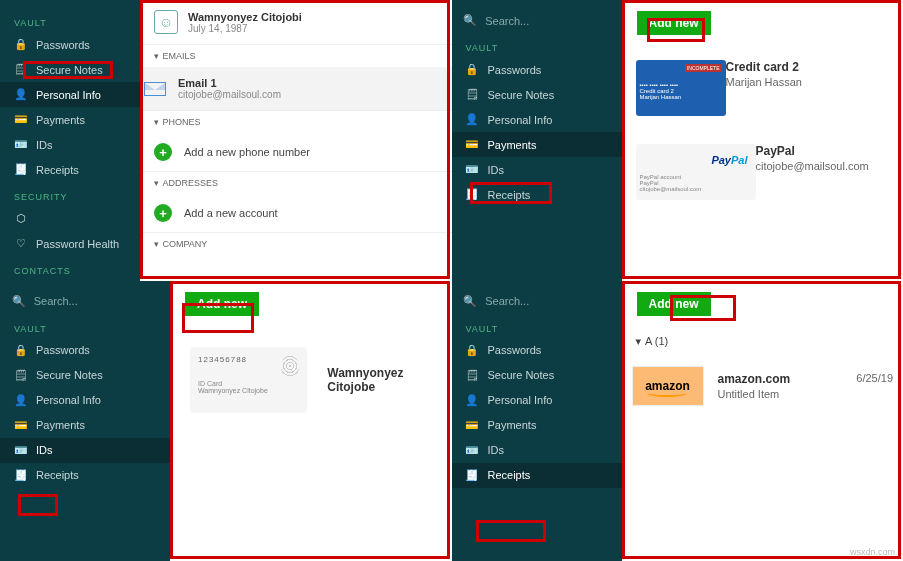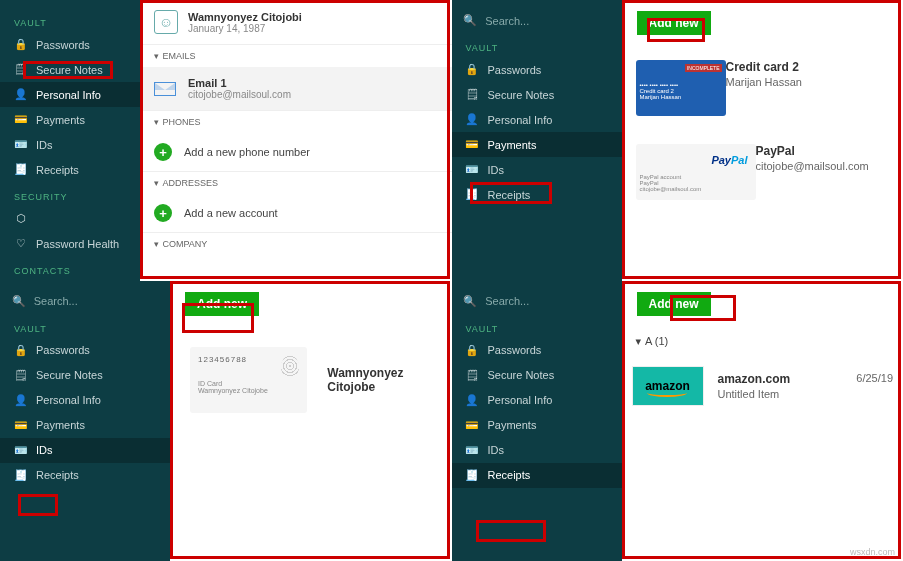--- a/index.html
+++ b/index.html
@@ -12,41 +12,41 @@
 .sb-item{display:flex;align-items:center;gap:8px;padding:6px 14px;cursor:pointer;color:#c8d6d8}
 .sb-item.active{background:#0a2e33;color:#fff}
 .sb-icon{width:14px;display:inline-flex;justify-content:center;font-size:11px}
 .content{flex:1;background:#fff;position:relative;overflow:hidden}
 .red-box{position:absolute;border:3px solid #c00;pointer-events:none}
 .profile-head{display:flex;align-items:center;gap:10px;padding:10px 14px}
 .avatar{width:24px;height:24px;border:1px solid #6aa;border-radius:3px;display:flex;align-items:center;justify-content:center;color:#6aa;font-size:14px}
 .pname{font-size:11px;font-weight:600;color:#333}
 .psub{font-size:10px;color:#888}
 .sect-hdr{font-size:9px;color:#666;padding:6px 14px;border-top:1px solid #eee;display:flex;align-items:center;gap:4px}
-.email-row{display:flex;align-items:center;gap:12px;padding:10px 14px;background:#f3f3f3}
+.email-row{display:flex;align-items:center;gap:12px;padding:10px 4px;background:#f3f3f3}
 .env{width:22px;height:14px;border:1px solid #4a90d9;position:relative}
 .env::before{content:"";position:absolute;top:0;left:0;right:0;border-top:7px solid transparent;border-left:10px solid #4a90d9;border-right:10px solid #4a90d9;opacity:.3}
 .erow-t{font-size:11px;font-weight:600;color:#333}
 .erow-s{font-size:10px;color:#888}
 .add-row{display:flex;align-items:center;gap:12px;padding:10px 14px}
 .plus-circ{width:18px;height:18px;border-radius:50%;background:#2a2;color:#fff;display:flex;align-items:center;justify-content:center;font-size:13px;font-weight:bold}
 .add-btn{background:#1a1;color:#fff;border:1px solid #fff;font-size:12px;font-weight:600;padding:5px 12px;display:inline-block}
 .sb2{width:170px}
 .card{background:#1f5fb0;width:90px;height:56px;border-radius:3px;position:relative;color:#fff;font-size:6px;padding:4px}
 .card-inc{position:absolute;top:4px;right:4px;background:#b33;font-size:5px;padding:1px 2px}
 .pp-card{background:#f5f5f5;width:120px;height:56px;border-radius:3px;padding:4px;font-size:6px;color:#888;position:relative}
 .pp-logo{position:absolute;top:10px;right:8px;font-size:11px;font-style:italic;font-weight:bold}
 .pay-row{display:flex;padding:14px}
 .pay-txt .t1{font-size:12px;font-weight:600;color:#333}
 .pay-txt .t2{font-size:11px;color:#666;margin-top:2px}
 .id-card{background:#f5f5f5;width:120px;height:66px;border-radius:3px;padding:8px;font-size:7px;color:#888;position:relative;margin:20px}
 .id-num{font-size:8px;letter-spacing:1px;color:#666}
 .id-fp{position:absolute;right:8px;top:8px;width:18px;height:22px;border-radius:50% 50% 50% 50%/60% 60% 40% 40%;background:repeating-radial-gradient(circle,#ccc 0 1px,transparent 1px 3px)}
 .amz-row{display:flex;align-items:center;gap:14px;padding:10px}
-.amz-logo{width:72px;height:40px;background:#14b8a6;border:1px solid #eee;display:flex;align-items:center;justify-content:center;font-size:12px;font-weight:bold;color:#000;position:relative}
+.amz-logo{width:72px;height:40px;background:#fdba74;border:1px solid #eee;display:flex;align-items:center;justify-content:center;font-size:12px;font-weight:bold;color:#000;position:relative}
 .amz-logo::after{content:"";position:absolute;bottom:8px;left:14px;width:40px;height:6px;border-bottom:2px solid #f90;border-radius:0 0 50% 50%}
 .grp-hdr{font-size:11px;color:#444;padding:8px 14px;display:flex;align-items:center;gap:4px}
 .sb-item-label{flex:1}
 .watermark{position:absolute;bottom:4px;right:8px;font-size:9px;color:#bbb}
 </style>
 </head>
 <body>
 
 <div class="grid">
 
@@ -86,21 +86,21 @@
           <span class="sb-item-label">Password Health</span>
         </div>
     <div class="sb-hdr">CONTACTS</div>
 
   </div>
   <div class="content">
     <div class="profile-head">
       <div class="avatar">☺</div>
       <div>
         <div class="pname">Wamnyonyez Citojobi</div>
-        <div class="psub">January 14, 1987</div>
+        <div class="psub">July 14, 1987</div>
       </div>
     </div>
     <div class="sect-hdr">▾ <span>EMAILS</span></div>
     <div class="email-row">
       <div class="env"></div>
       <div>
         <div class="erow-t">Email 1</div>
         <div class="erow-s">citojobe@mailsoul.com</div>
       </div>
     </div>

